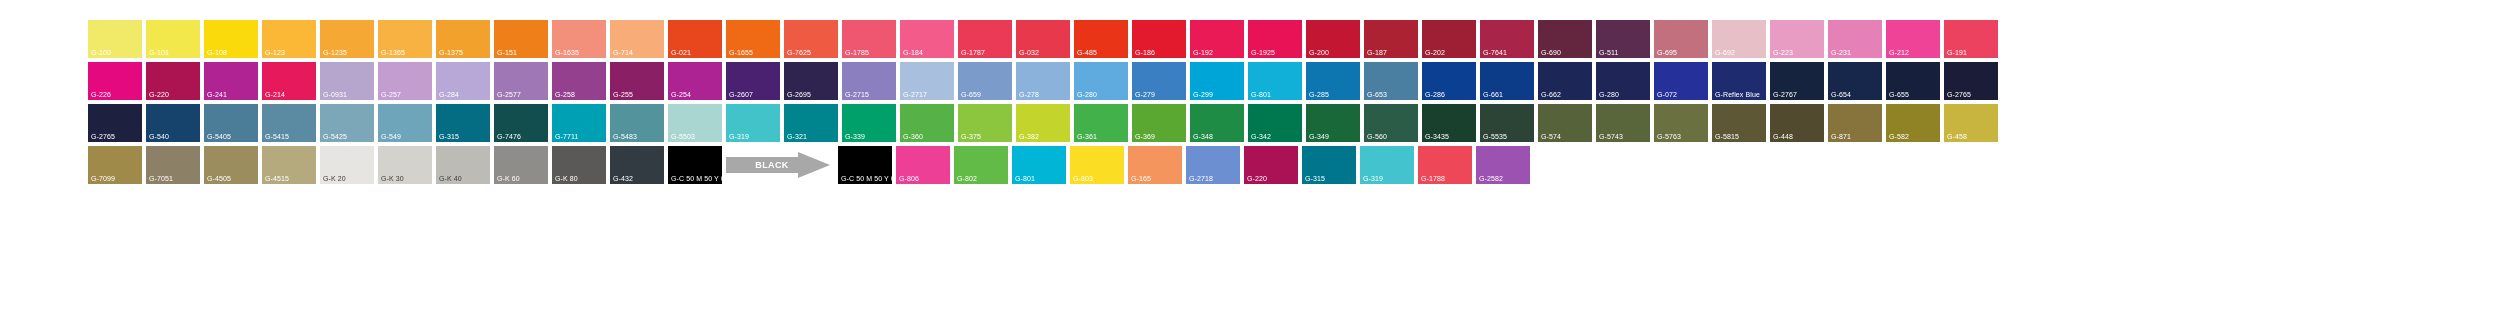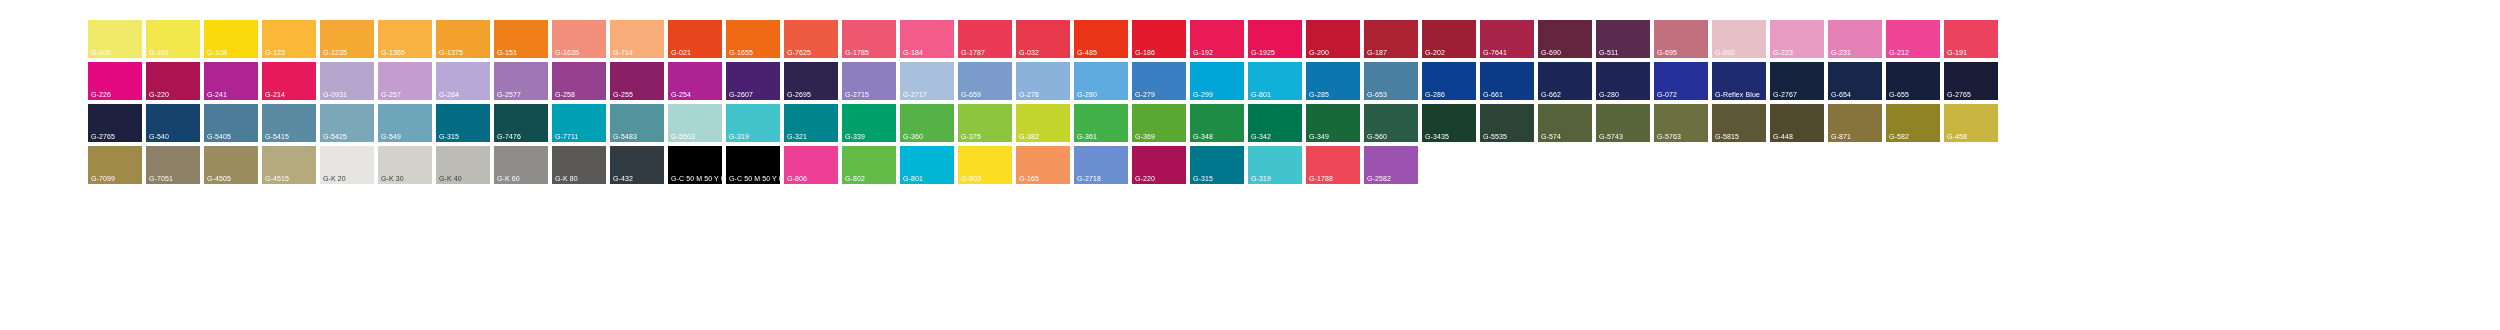--- a/index.html
+++ b/index.html
@@ -417,20 +417,26 @@
       </div>
       <div class="swatch" style="background-color: rgb(90, 89, 87);">
         <span class="swatch-label light-text">G-K 80</span>
       </div>
       <div class="swatch" style="background-color: rgb(51, 59, 66);">
         <span class="swatch-label light-text">G-432</span>
       </div>
       <div class="swatch" style="background-color: rgb(0, 0, 0);">
         <span class="swatch-label light-text">G-C 50 M 50 Y 0</span>
       </div>
+      <div class="arrow-marker">
+        <svg class="arrow-shape" viewBox="0 0 104 26" preserveAspectRatio="none">
+          <polygon points="0,5 72,5 72,0 104,13 72,26 72,21 0,21" fill="#a8a8a8"></polygon>
+        </svg>
+        <span class="arrow-text">BLACK</span>
+      </div>
       <div class="swatch" style="background-color: rgb(0, 0, 0);">
         <span class="swatch-label light-text">G-C 50 M 50 Y 0</span>
       </div>
       <div class="swatch" style="background-color: rgb(237, 63, 150);">
         <span class="swatch-label light-text">G-806</span>
       </div>
       <div class="swatch" style="background-color: rgb(98, 187, 70);">
         <span class="swatch-label light-text">G-802</span>
       </div>
       <div class="swatch" style="background-color: rgb(0, 181, 214);">

